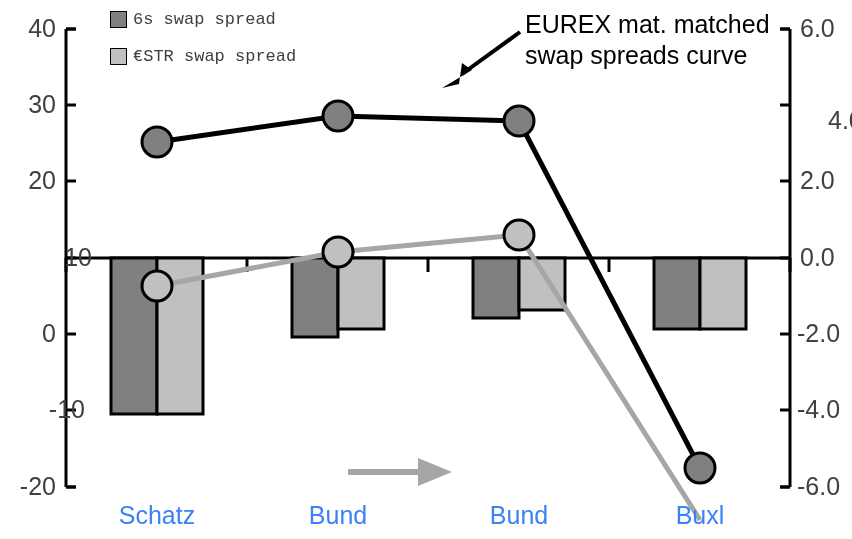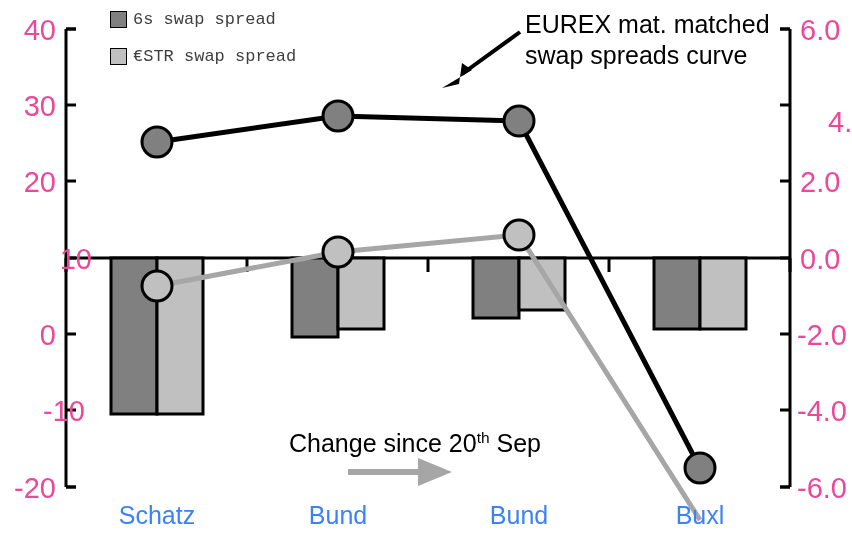--- a/index.html
+++ b/index.html
@@ -1,20 +1,20 @@
 <!DOCTYPE html>
 <html><head>
 <meta charset="utf-8">
 <style>
   html,body{margin:0;padding:0;}
   body{width:852px;height:539px;background:#ffffff;
        font-family:"Liberation Sans",sans-serif;overflow:hidden;}
   #chart{position:relative;width:852px;height:539px;}
 
-  .tick-label{position:absolute;font-size:29px;color:#ec4899;white-space:nowrap;
+  .tick-label{position:absolute;font-size:25px;color:#404040;white-space:nowrap;
               line-height:1;}
   .ylab-left{text-align:right;}
   .ylab-right{text-align:left;}
 
   .cat-label{position:absolute;font-size:25px;color:#3b82f6;text-align:center;
              white-space:nowrap;line-height:1;}
 
   .legend-item{position:absolute;display:flex;align-items:center;gap:6px;
                font-size:17px;color:#404040;white-space:nowrap;line-height:1;font-family:Liberation Mono, monospace;}
   .legend-swatch{width:17px;height:17px;border:1.5px solid #000;display:inline-block;
@@ -149,17 +149,14 @@
   <div class="legend-item" style="left:110px;top:48px;">
     <span class="legend-swatch" style="background:#c0c0c0;"></span>
     <span>€STR swap spread</span>
   </div>
 
   <div class="anno" style="left:525px;top:9px;">
     <div>EUREX mat. matched</div>
     <div>swap spreads curve</div>
   </div>
 
-  <div class="anno" style="left:289px;top:428px;">
-    <span>Change since 20</span><sup>th</sup><span> Sep</span>
-  </div>
 
 </div>
 
 </body></html>

